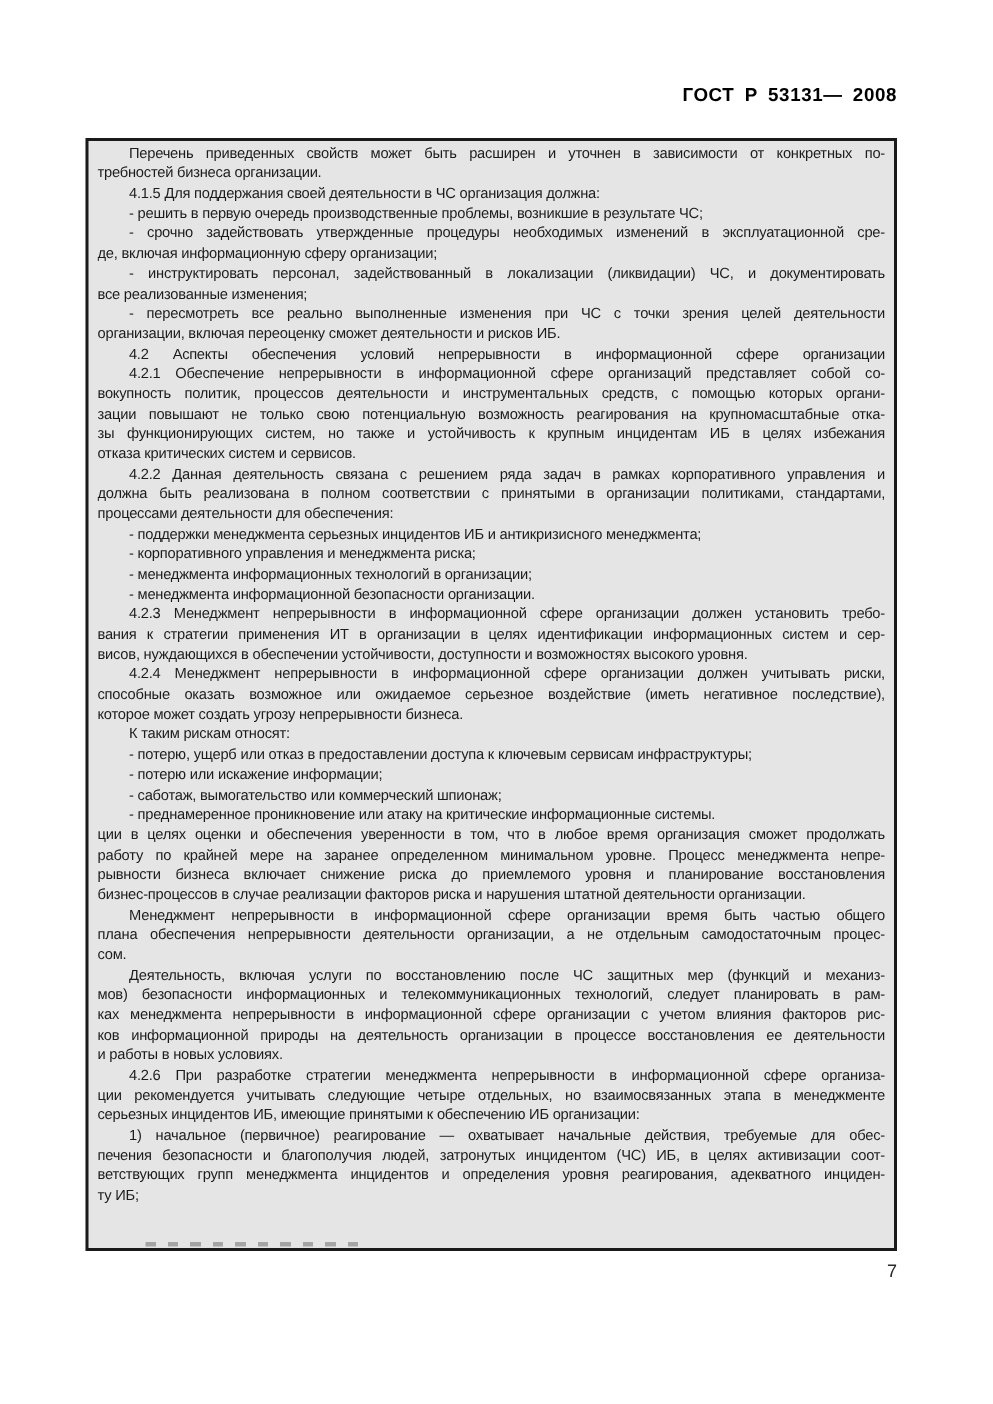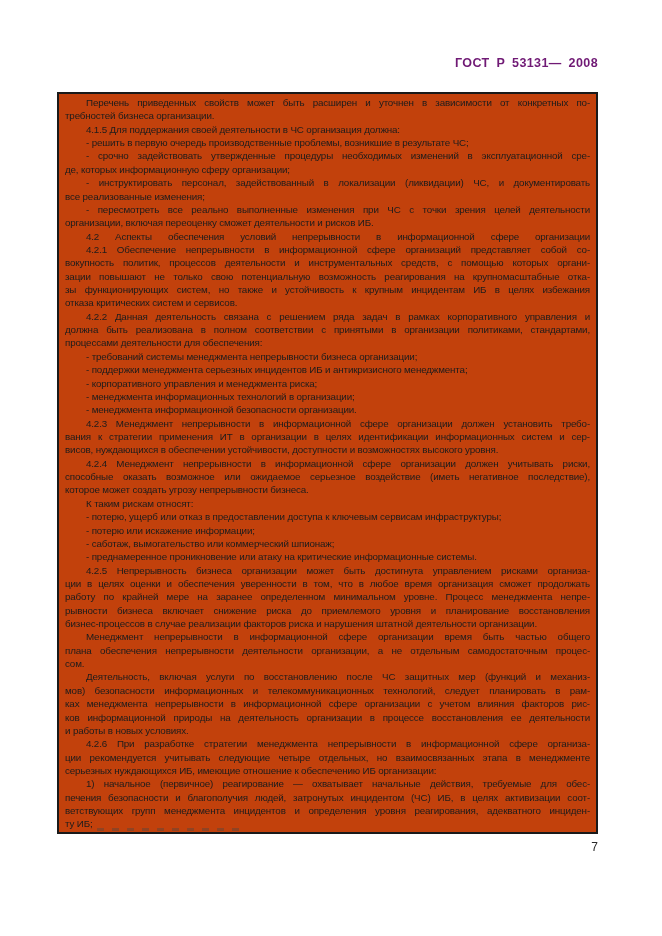--- a/index.html
+++ b/index.html
@@ -16,33 +16,33 @@
     overflow: hidden;
   }
   .doc-header {
     position: absolute;
     top: 56px;
     right: 64px;
     font-size: 12.5px;
     font-weight: 700;
     letter-spacing: 0.4px;
     word-spacing: 3px;
-    color: #701a75;
+    color: #000000;
     white-space: nowrap;
   }
   .text-box {
     position: absolute;
     left: 57px;
     top: 92px;
     width: 541px;
     height: 742px;
     border: 2px solid #1a1a1a;
     box-sizing: border-box;
     padding: 2px 6px 0 6px;
-    background: #c2410c;
+    background: #e5e5e5;
   }
   .ln {
     font-size: 9.8px;
     line-height: 13.36px;
     height: 13.36px;
     overflow: hidden;
     text-align: justify;
     text-align-last: justify;
     letter-spacing: -0.15px;
     color: #1c1c1c;
@@ -81,66 +81,64 @@
 <body>
 
 <div class="doc-header">ГОСТ Р 53131— 2008</div>
 
 <div class="text-box">
   <div class="ln ind">Перечень приведенных свойств может быть расширен и уточнен в зависимости от конкретных по-</div>
     <div class="ln end">требностей бизнеса организации.</div>
     <div class="ln end ind">4.1.5 Для поддержания своей деятельности в ЧС организация должна:</div>
     <div class="ln end ind">- решить в первую очередь производственные проблемы, возникшие в результате ЧС;</div>
     <div class="ln ind">- срочно задействовать утвержденные процедуры необходимых изменений в эксплуатационной сре-</div>
-    <div class="ln end">де, которых информационную сферу организации;</div>
+    <div class="ln end">де, включая информационную сферу организации;</div>
     <div class="ln ind">- инструктировать персонал, задействованный в локализации (ликвидации) ЧС, и документировать</div>
     <div class="ln end">все реализованные изменения;</div>
     <div class="ln ind">- пересмотреть все реально выполненные изменения при ЧС с точки зрения целей деятельности</div>
     <div class="ln end">организации, включая переоценку сможет деятельности и рисков ИБ.</div>
     <div class="ln ind bold">4.2 Аспекты обеспечения условий непрерывности в информационной сфере организации</div>
     <div class="ln ind">4.2.1 Обеспечение непрерывности в информационной сфере организаций представляет собой со-</div>
     <div class="ln">вокупность политик, процессов деятельности и инструментальных средств, с помощью которых органи-</div>
     <div class="ln">зации повышают не только свою потенциальную возможность реагирования на крупномасштабные отка-</div>
     <div class="ln">зы функционирующих систем, но также и устойчивость к крупным инцидентам ИБ в целях избежания</div>
     <div class="ln end">отказа критических систем и сервисов.</div>
     <div class="ln ind">4.2.2 Данная деятельность связана с решением ряда задач в рамках корпоративного управления и</div>
     <div class="ln">должна быть реализована в полном соответствии с принятыми в организации политиками, стандартами,</div>
     <div class="ln end">процессами деятельности для обеспечения:</div>
-    <div class="ln end ind">- требований системы менеджмента непрерывности бизнеса организации;</div>
     <div class="ln end ind">- поддержки менеджмента серьезных инцидентов ИБ и антикризисного менеджмента;</div>
     <div class="ln end ind">- корпоративного управления и менеджмента риска;</div>
     <div class="ln end ind">- менеджмента информационных технологий в организации;</div>
     <div class="ln end ind">- менеджмента информационной безопасности организации.</div>
     <div class="ln ind">4.2.3 Менеджмент непрерывности в информационной сфере организации должен установить требо-</div>
     <div class="ln">вания к стратегии применения ИТ в организации в целях идентификации информационных систем и сер-</div>
     <div class="ln end">висов, нуждающихся в обеспечении устойчивости, доступности и возможностях высокого уровня.</div>
     <div class="ln ind">4.2.4 Менеджмент непрерывности в информационной сфере организации должен учитывать риски,</div>
     <div class="ln">способные оказать возможное или ожидаемое серьезное воздействие (иметь негативное последствие),</div>
     <div class="ln end">которое может создать угрозу непрерывности бизнеса.</div>
     <div class="ln end ind">К таким рискам относят:</div>
     <div class="ln end ind">- потерю, ущерб или отказ в предоставлении доступа к ключевым сервисам инфраструктуры;</div>
     <div class="ln end ind">- потерю или искажение информации;</div>
     <div class="ln end ind">- саботаж, вымогательство или коммерческий шпионаж;</div>
     <div class="ln end ind">- преднамеренное проникновение или атаку на критические информационные системы.</div>
-    <div class="ln ind">4.2.5 Непрерывность бизнеса организации может быть достигнута управлением рисками организа-</div>
     <div class="ln">ции в целях оценки и обеспечения уверенности в том, что в любое время организация сможет продолжать</div>
     <div class="ln">работу по крайней мере на заранее определенном минимальном уровне. Процесс менеджмента непре-</div>
     <div class="ln">рывности бизнеса включает снижение риска до приемлемого уровня и планирование восстановления</div>
     <div class="ln end">бизнес-процессов в случае реализации факторов риска и нарушения штатной деятельности организации.</div>
     <div class="ln ind">Менеджмент непрерывности в информационной сфере организации время быть частью общего</div>
     <div class="ln">плана обеспечения непрерывности деятельности организации, а не отдельным самодостаточным процес-</div>
     <div class="ln end">сом.</div>
     <div class="ln ind">Деятельность, включая услуги по восстановлению после ЧС защитных мер (функций и механиз-</div>
     <div class="ln">мов) безопасности информационных и телекоммуникационных технологий, следует планировать в рам-</div>
     <div class="ln">ках менеджмента непрерывности в информационной сфере организации с учетом влияния факторов рис-</div>
     <div class="ln">ков информационной природы на деятельность организации в процессе восстановления ее деятельности</div>
     <div class="ln end">и работы в новых условиях.</div>
     <div class="ln ind">4.2.6 При разработке стратегии менеджмента непрерывности в информационной сфере организа-</div>
     <div class="ln">ции рекомендуется учитывать следующие четыре отдельных, но взаимосвязанных этапа в менеджменте</div>
-    <div class="ln end">серьезных нуждающихся ИБ, имеющие отношение к обеспечению ИБ организации:</div>
+    <div class="ln end">серьезных инцидентов ИБ, имеющие принятыми к обеспечению ИБ организации:</div>
     <div class="ln ind">1) начальное (первичное) реагирование — охватывает начальные действия, требуемые для обес-</div>
     <div class="ln">печения безопасности и благополучия людей, затронутых инцидентом (ЧС) ИБ, в целях активизации соот-</div>
     <div class="ln">ветствующих групп менеджмента инцидентов и определения уровня реагирования, адекватного инциден-</div>
     <div class="ln end">ту ИБ;</div>
     <div class="ghost"></div>
 </div>
 
 <div class="page-number">7</div>
 
 </body></html>

